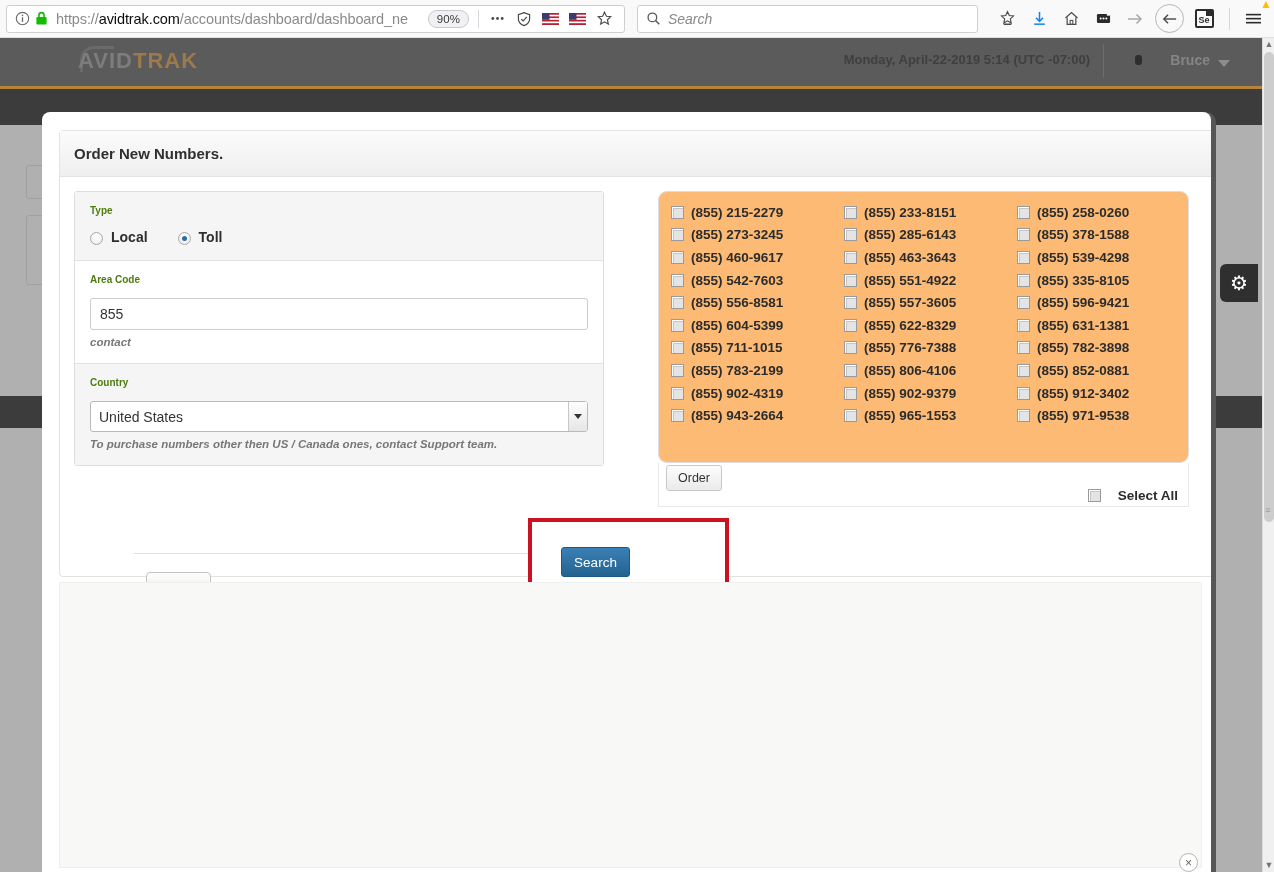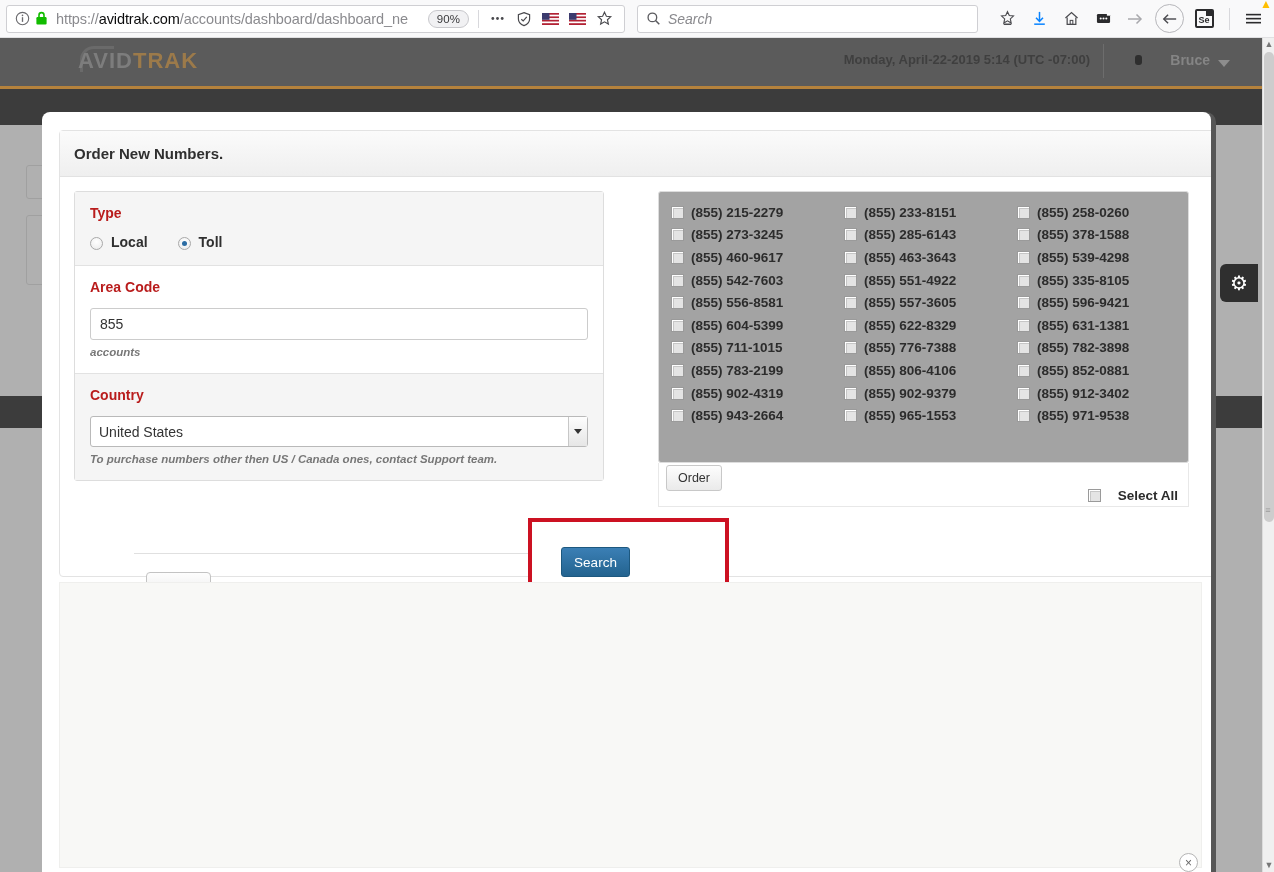--- a/index.html
+++ b/index.html
@@ -248,21 +248,21 @@
     width: 530px;
     border: 1px solid #dddddd;
     border-radius: 3px;
     background: #ffffff;
   }
   .form-section {
     padding: 13px 15px 15px 15px;
   }
   .sec-shaded { background: #f5f5f5; }
   .sec-label {
-    font-size: 14px; font-weight: bold; color: #b91c1c;
+    font-size: 10px; font-weight: bold; color: #4d7c0f;
     margin-bottom: 13px;
   }
   #radio-row { display: flex; align-items: center; gap: 30px; }
   .radio-item { display: flex; align-items: flex-end; gap: 8px; }
   .radio {
     width: 13px; height: 13px; border-radius: 50%;
     border: 1px solid #a9a9a9;
     background: radial-gradient(circle at 50% 35%, #ffffff 0%, #e9e9e9 100%);
     position: relative; flex: 0 0 auto;
   }
@@ -344,22 +344,22 @@
     color: #fff; font-size: 13.5px;
     font-family: "Liberation Sans", sans-serif;
     cursor: pointer;
   }
 
   
   #numbers-panel {
     position: absolute; left: 598px; top: 14px;
     width: 531px; height: 272px;
     border: 1px solid #dddddd;
-    border-radius: 3px;
-    background: #a3a3a3;
+    border-radius: 9px;
+    background: #fdba74;
     padding: 9px 12px;
   }
   #numbers-grid {
     display: grid;
     grid-template-columns: 1fr 1fr 1fr;
     column-gap: 14px;
     row-gap: 0px;
   }
   .num-item {
     display: flex; align-items: center; gap: 7px;
@@ -601,21 +601,21 @@
               <label class="radio-item">
                 <span class="radio checked"></span>
                 <span class="radio-label">Toll</span>
               </label>
             </div>
           </div>
 
           <div class="form-section sec-divider">
             <div class="sec-label">Area Code</div>
             <input class="text-input" type="text" value="855" style="">
-            <div class="helper">accounts</div>
+            <div class="helper">contact</div>
           </div>
 
           <div class="form-section sec-shaded sec-divider">
             <div class="sec-label">Country</div>
             <div class="select-wrap">
               <select class="sel-input">
                 <option>United States</option>
               </select>
               <span class="sel-arrow"></span>
             </div>

